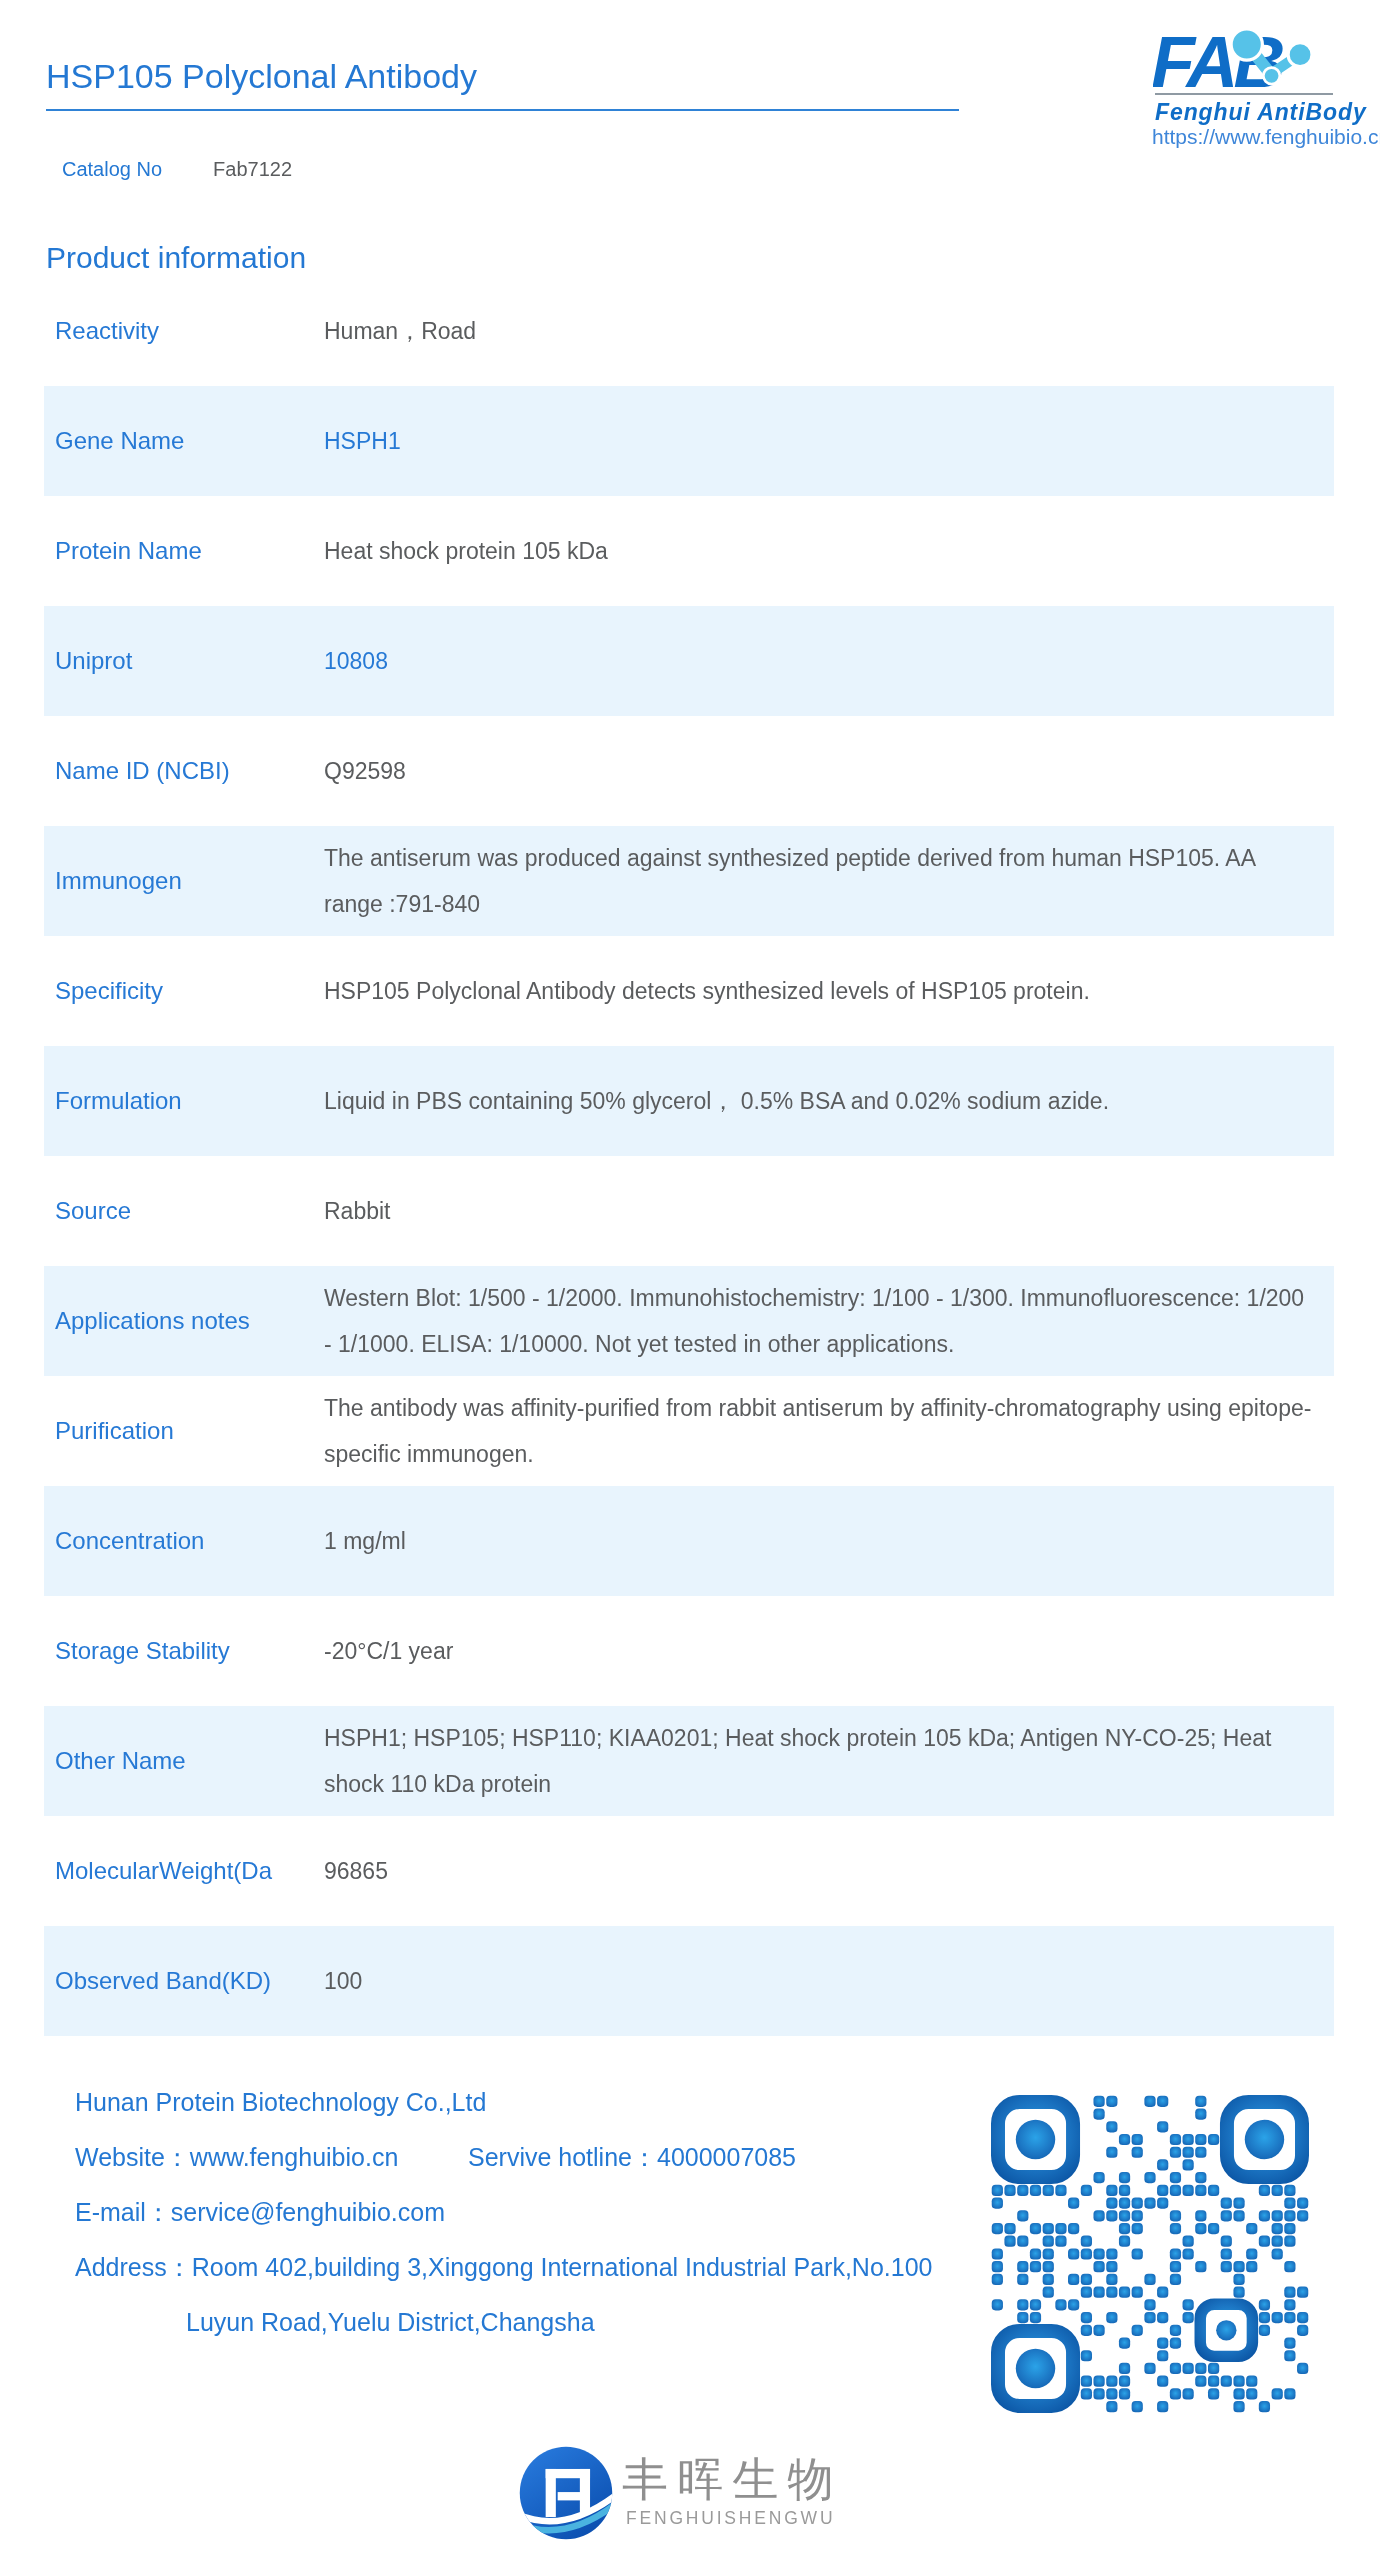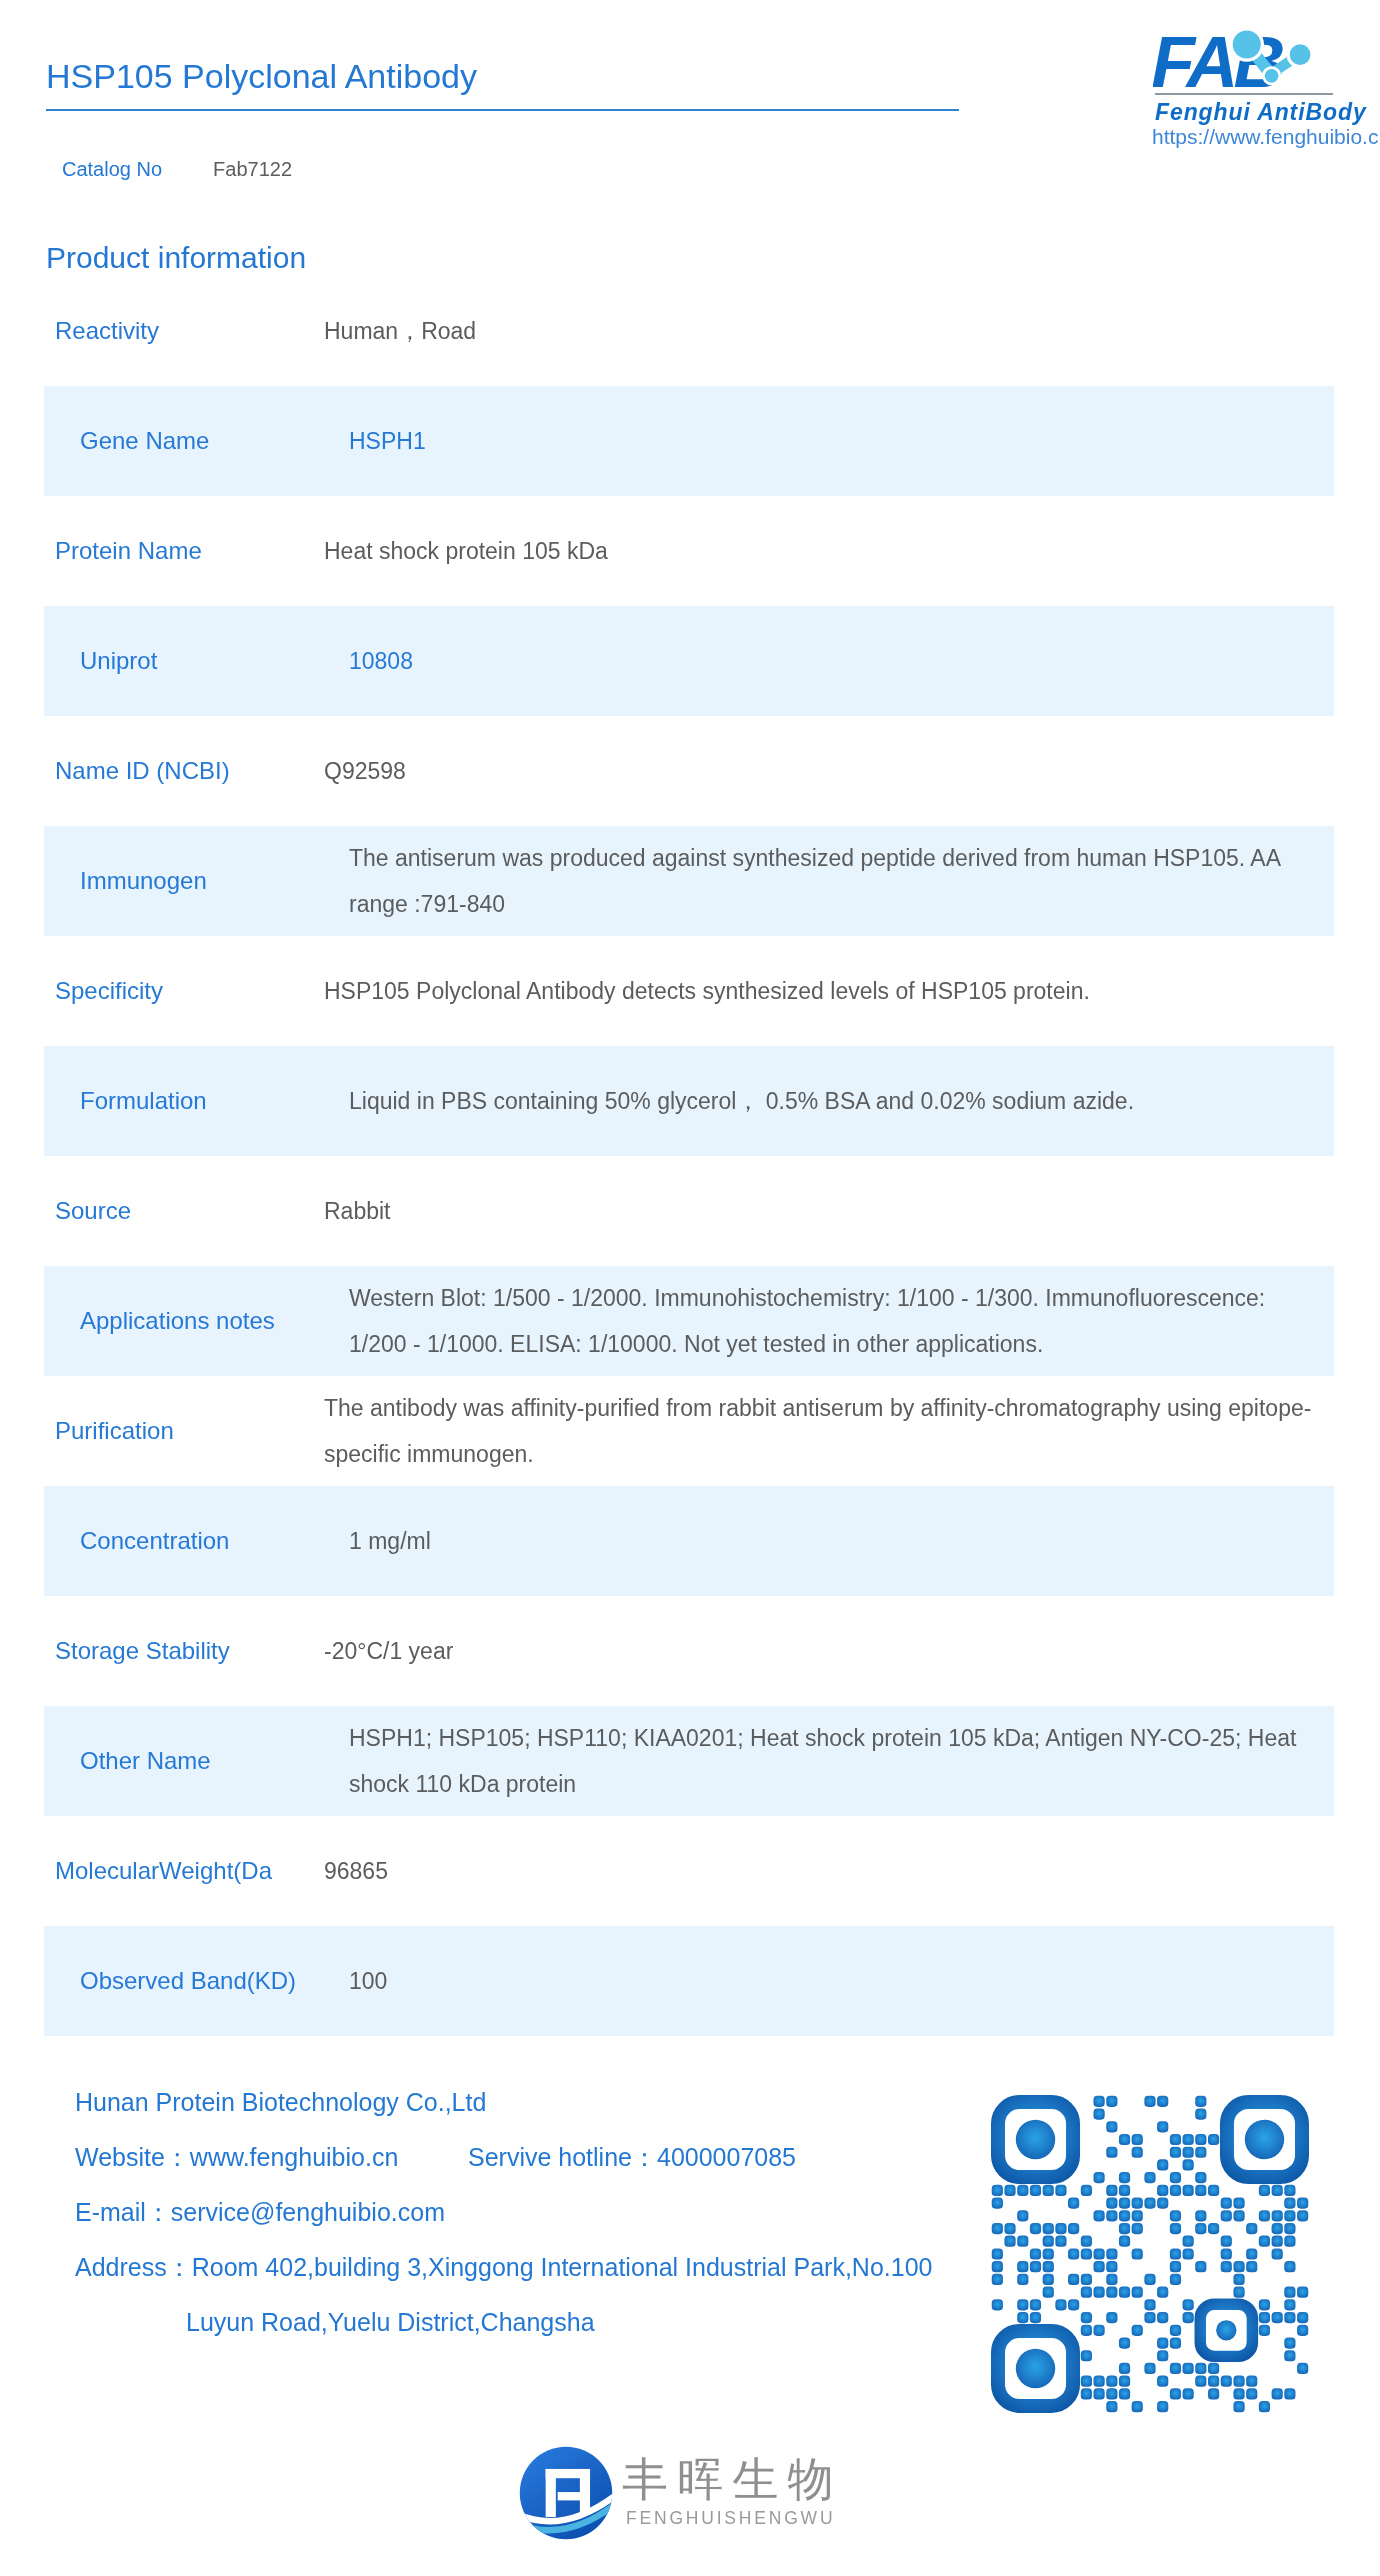--- a/index.html
+++ b/index.html
@@ -18,21 +18,21 @@
   .catalog{position:absolute;left:62px;top:158px;font-size:20px;}
   .catalog .lab{color:#2478d3;}
   .catalog .val{color:#5a5c5e;margin-left:51px;}
 
   .section-heading{position:absolute;left:46px;top:241px;font-size:30px;color:#2478d3;}
   .section-rule{position:absolute;left:46px;top:283px;width:279px;height:2.8px;background:#2f82d6;}
 
   
   .ptable{position:absolute;left:44px;top:276px;width:1290px;}
   .row{display:flex;align-items:center;min-height:110px;background:#fff;}
-  .row.alt{background:#e8f4fd;padding-left:25px;}
+  .row.alt{background:#e8f4fd;}
   .row .label{width:269px;padding-left:11px;flex:0 0 auto;color:#2679d5;font-size:24px;}
   .row .value{flex:1;color:#5a5c5e;font-size:23px;line-height:46px;padding-right:22px;}
   .row .value.blue{color:#2679d5;}
 
   
   .footer{position:absolute;left:75px;top:2075px;width:920px;font-size:25px;color:#2478d3;}
   .footer .fline{height:55px;line-height:55px;white-space:nowrap;position:relative;}
   .footer .hotline{position:absolute;left:393px;top:0;}
   .footer .indent{padding-left:111px;}
 

